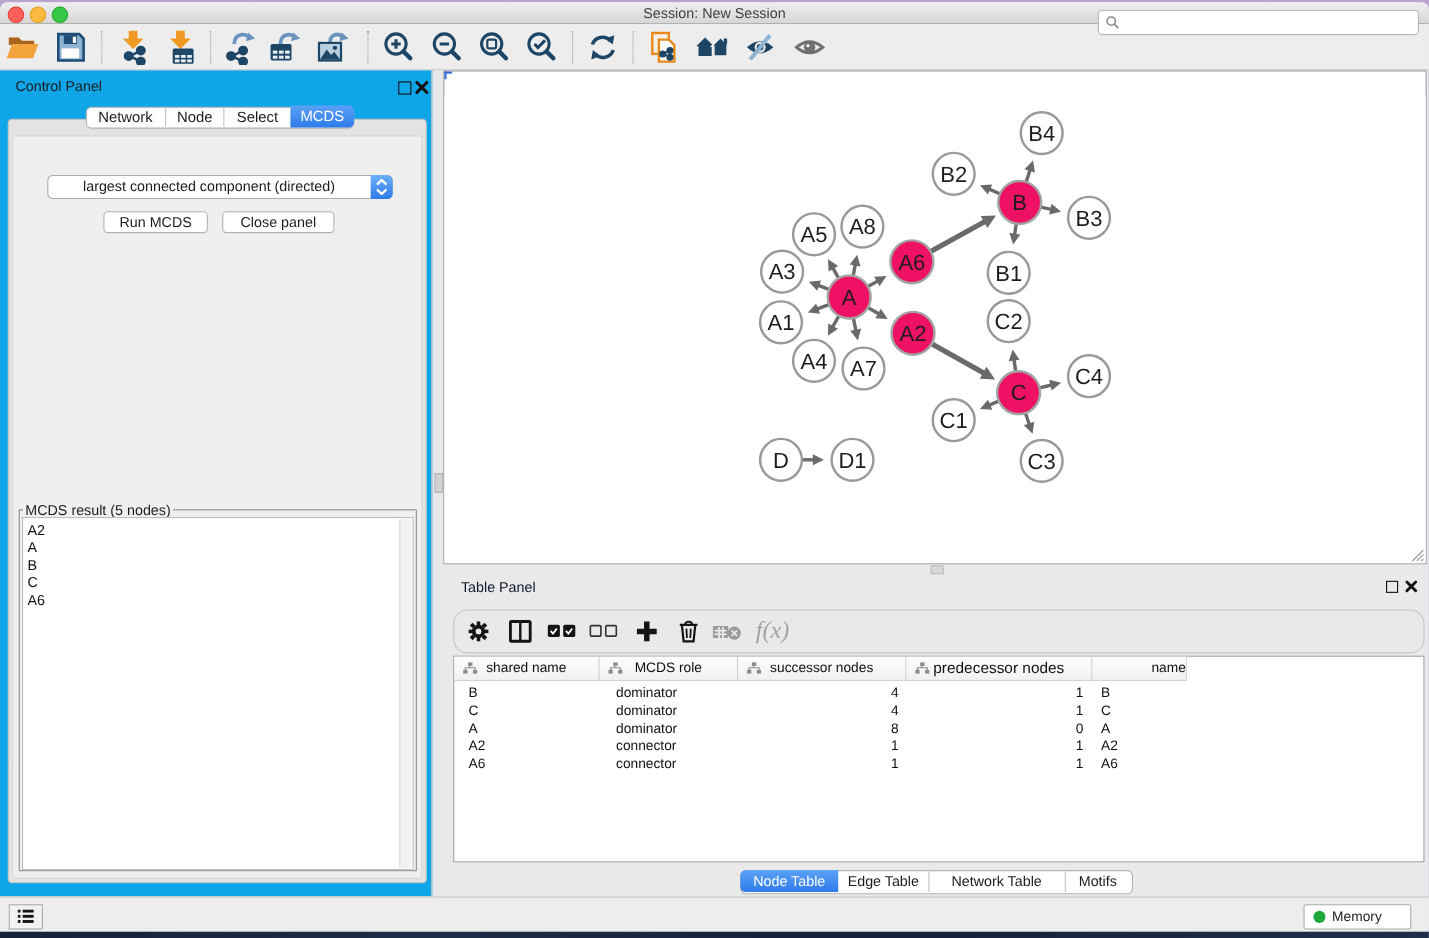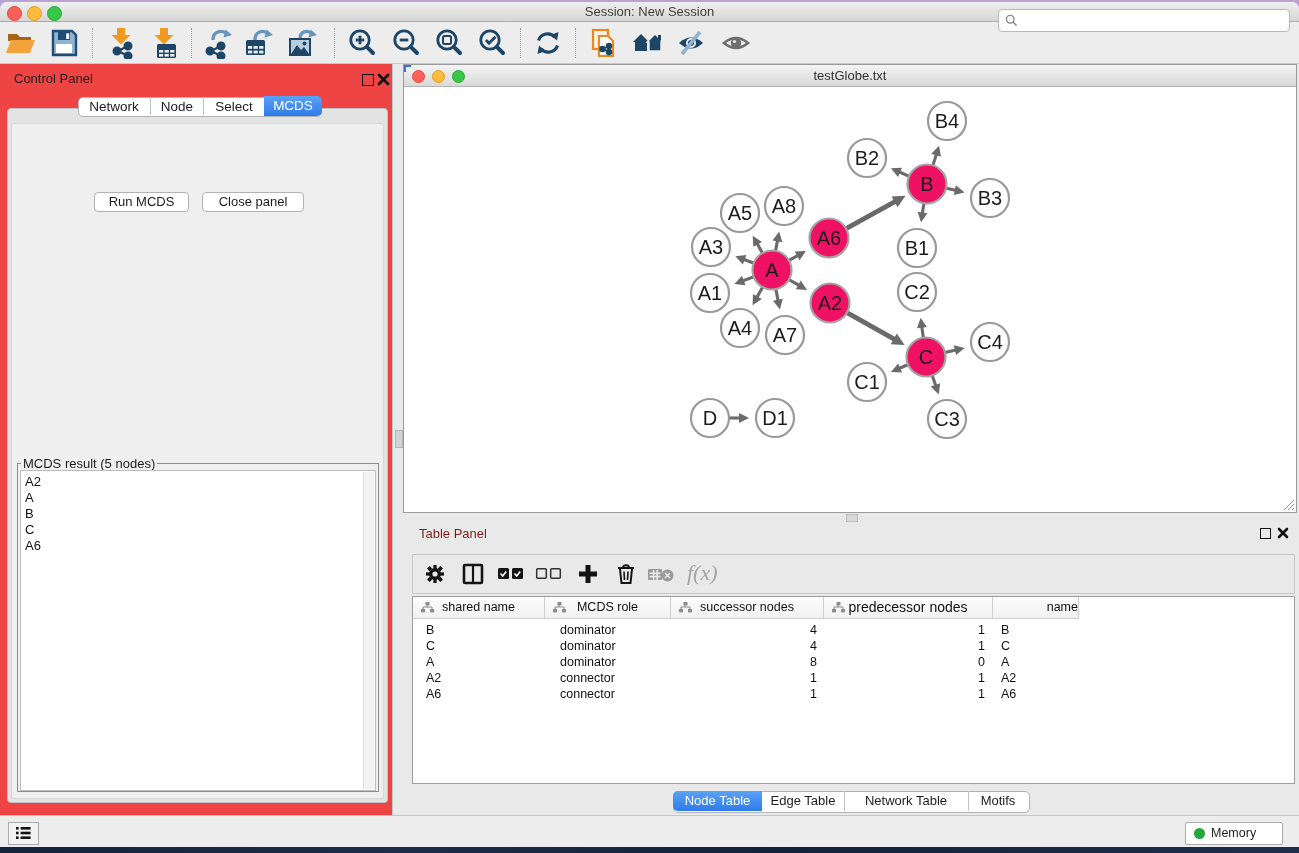--- a/index.html
+++ b/index.html
@@ -146,58 +146,61 @@
       <circle cx="14.5" cy="14.5" r="1.6" fill="#ededed"></circle>
     </svg>
 </div>
 <div id="search">
     <svg style="position:absolute;left:6px;top:4px" width="13" height="13" viewBox="0 0 13 13">
       <circle cx="5.2" cy="5.2" r="3.8" stroke="#8a8a8a" stroke-width="1.4" fill="none"></circle>
       <line x1="8" y1="8" x2="11.5" y2="11.5" stroke="#8a8a8a" stroke-width="1.6"></line>
     </svg>
   </div>
 
-<div class="abs" style="left:0;top:64px;width:392px;height:751px;background:#ef4444;border-right:1px solid #c6c6c6">
+<div class="abs" style="left:0;top:64px;width:392px;height:751px;background:#0ea5e9;border-right:1px solid #c6c6c6">
   <div class="abs" style="left:14px;top:7px;font-size:13px;color:#1c1c1c">Control Panel</div>
   <div class="abs" style="left:362px;top:10px;width:10px;height:10px;border:1.6px solid #111"></div>
   <svg class="abs" style="left:377px;top:9px" width="13" height="13" viewBox="0 0 13 13">
       <path d="M2 2 L11 11 M11 2 L2 11" stroke="#111" stroke-width="2.8" stroke-linecap="round"></path>
     </svg>
 
   <div class="abs" style="left:7px;top:44px;width:379px;height:693px;background:#e3e3e3;border:1px solid #c2c2c2;border-radius:4px"></div>
 
   <div class="abs" style="left:11px;top:59px;width:371px;height:674px;background:#efefef;border:1px solid #d8d8d8;border-radius:3px"></div>
 
   <div class="abs" style="left:78px;top:33px;width:242px;height:18px;background:#fff;border:1px solid #b2b2b2;border-radius:5px"></div>
   <div class="abs" style="left:78px;top:33px;width:72px;height:18px;border-right:1px solid #c2c2c2;font-size:13.5px;color:#1c1c1c;text-align:center;line-height:19px">Network</div>
   <div class="abs" style="left:151px;top:33px;width:52px;height:18px;border-right:1px solid #c2c2c2;font-size:13.5px;color:#1c1c1c;text-align:center;line-height:19px">Node</div>
   <div class="abs" style="left:204px;top:33px;width:60px;height:18px;font-size:13.5px;color:#1c1c1c;text-align:center;line-height:19px">Select</div>
   <div class="abs" style="left:264px;top:32px;width:58px;height:20px;background:linear-gradient(#5ba1f7,#2e7ce9);border-radius:0 5px 5px 0;font-size:13.5px;color:#fff;text-align:center;line-height:20px">MCDS</div>
 
+  <div class="abs" style="left:43px;top:95px;width:312px;height:20px;background:#fff;border:1px solid #adadad;border-radius:5px">
+    <div class="abs" style="left:0;top:0;width:292px;height:20px;text-align:center;font-size:13px;color:#1c1c1c;line-height:20px">largest connected component (directed)</div>
+    <div class="abs" style="right:-1px;top:-1px;width:20px;height:22px;background:linear-gradient(#6db0f9,#2d7ae9);border-radius:0 5px 5px 0">
+      <svg width="20" height="22" viewBox="0 0 20 22">
+          <path d="M6.3 8.2 L10 4.7 L13.7 8.2" stroke="#fff" stroke-width="2.1" fill="none" stroke-linecap="round" stroke-linejoin="round"></path>
+          <path d="M6.3 13.8 L10 17.3 L13.7 13.8" stroke="#fff" stroke-width="2.1" fill="none" stroke-linecap="round" stroke-linejoin="round"></path>
+        </svg>
+    </div>
+  </div>
   <div class="pbtn" style="left:94px;top:128px;width:93px;height:18px;line-height:18px">Run MCDS</div>
   <div class="pbtn" style="left:202px;top:128px;width:100px;height:18px;line-height:18px">Close panel</div>
 
   <fieldset style="position:absolute;left:17px;top:392px;width:360px;height:334px;margin:0;padding:0;border:1px solid #8e8e8e;border-radius:0">
     <legend style="font-size:13px;color:#1c1c1c;margin-left:3px;padding:0 2px">MCDS result (5 nodes)</legend>
   </fieldset>
   <div class="abs" style="left:20px;top:406px;width:354px;height:319px;background:#fff;border:1px solid #bdbdbd">
     <div style="position:absolute;left:4px;top:3px;font-size:13px;color:#111;line-height:16px">A2<br>A<br>B<br>C<br>A6</div>
     <div style="position:absolute;right:1px;top:1px;width:10px;height:317px;background:#f2f2f2;border-left:1px solid #dcdcdc"></div>
   </div>
 </div>
 
 <div class="abs" style="left:395px;top:430px;width:6px;height:16px;background:#d2d2d2;border:1px solid #b5b5b5"></div>
 
 <div class="abs" style="left:403px;top:64px;width:894px;height:449px;background:#fff;border:1px solid #9a9a9a;box-sizing:border-box">
-  <div class="abs" style="left:0;top:0;width:892px;height:21px;background:linear-gradient(#f4f4f4,#d9d9d9);border-bottom:1px solid #b3b3b3">
-    <div class="tl" style="left:8px;top:5px;width:11px;height:11px;background:#fc6058;border:0.5px solid #e2463d"></div>
-    <div class="tl" style="left:28px;top:5px;width:11px;height:11px;background:#fcbb3f;border:0.5px solid #dfa023"></div>
-    <div class="tl" style="left:48px;top:5px;width:11px;height:11px;background:#34c748;border:0.5px solid #2aa92f"></div>
-    <div style="position:absolute;top:3px;width:100%;text-align:center;font-size:13px;color:#333">testGlobe.txt</div>
-  </div>
   <div class="abs" style="left:0;top:22px;width:892px;height:425px;background:#fff;overflow:hidden">
     <svg width="892" height="426" viewBox="0 0 892 426" style="position:absolute;left:0;top:0">
         <line x1="350.7" y1="189.4" x2="337.9" y2="194.2" stroke="#6a6a6a" stroke-width="3.1"></line>
         <polygon points="330.4,197.0 338.0,188.8 341.5,198.2" fill="#6a6a6a"></polygon>
         <line x1="350.7" y1="176.5" x2="338.8" y2="172.0" stroke="#6a6a6a" stroke-width="3.1"></line>
         <polygon points="331.3,169.2 342.4,168.0 338.9,177.4" fill="#6a6a6a"></polygon>
         <line x1="359.1" y1="199.2" x2="352.4" y2="211.2" stroke="#6a6a6a" stroke-width="3.1"></line>
         <polygon points="348.6,218.2 349.0,207.1 357.8,211.9" fill="#6a6a6a"></polygon>
         <line x1="358.9" y1="166.9" x2="352.6" y2="155.6" stroke="#6a6a6a" stroke-width="3.1"></line>
         <polygon points="348.7,148.7 358.0,154.9 349.3,159.8" fill="#6a6a6a"></polygon>
@@ -282,27 +285,27 @@
         <line x1="11" y1="9" x2="9" y2="11"></line>
       </g>
     </svg>
   <div class="abs" style="left:0;top:0;width:7px;height:2px;background:#3a6fd8"></div>
   <div class="abs" style="left:0;top:0;width:2px;height:7px;background:#3a6fd8"></div>
 </div>
 
 <div class="abs" style="left:846px;top:514px;width:10px;height:6px;background:#d8d8d8;border:1px solid #bcbcbc"></div>
 
 <div class="abs" style="left:403px;top:519px;width:896px;height:296px">
-  <div class="abs" style="left:16px;top:7px;font-size:13px;color:#7f1d1d">Table Panel</div>
+  <div class="abs" style="left:16px;top:7px;font-size:13px;color:#0f172a">Table Panel</div>
   <div class="abs" style="left:857px;top:9px;width:9px;height:9px;border:1.5px solid #111"></div>
   <svg class="abs" style="left:874px;top:8px" width="12" height="12" viewBox="0 0 12 12">
       <path d="M2 2 L10 10 M10 2 L2 10" stroke="#111" stroke-width="2.6" stroke-linecap="round"></path>
     </svg>
 
-  <div class="abs" style="left:9px;top:35px;width:881px;height:38px;background:#e9e9e9;border:1px solid #c6c6c6;border-radius:1px">
+  <div class="abs" style="left:9px;top:35px;width:881px;height:38px;background:#e9e9e9;border:1px solid #c6c6c6;border-radius:13px">
     <svg class="abs" style="left:12px;top:9px" width="20" height="20" viewBox="0 0 20 20">
         <g fill="#141414">
           <circle cx="10" cy="10" r="6"></circle>
           <rect x="8.4" y="1" width="3.2" height="4"></rect>
           <rect x="8.4" y="15" width="3.2" height="4"></rect>
           <rect x="1" y="8.4" width="4" height="3.2"></rect>
           <rect x="15" y="8.4" width="4" height="3.2"></rect>
           <rect x="2.8" y="2.8" width="3.6" height="3.6" transform="rotate(45 4.6 4.6)"></rect>
           <rect x="13.6" y="2.8" width="3.6" height="3.6" transform="rotate(45 15.4 4.6)"></rect>
           <rect x="2.8" y="13.6" width="3.6" height="3.6" transform="rotate(45 4.6 15.4)"></rect>

